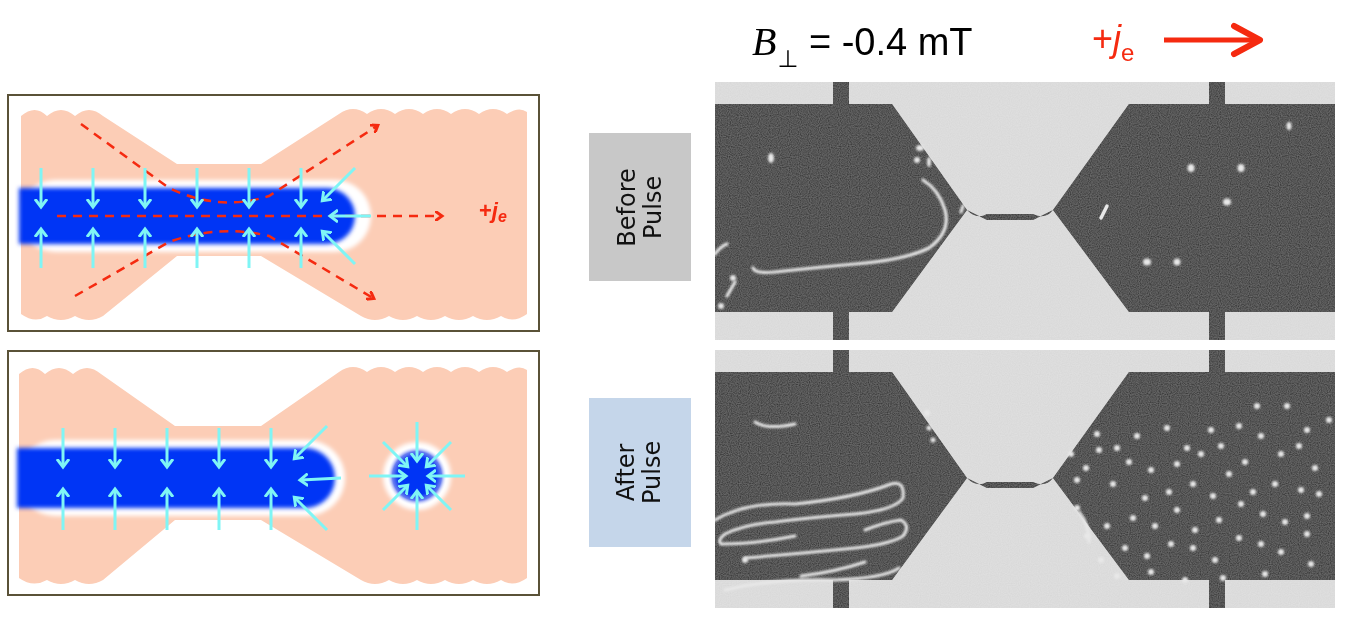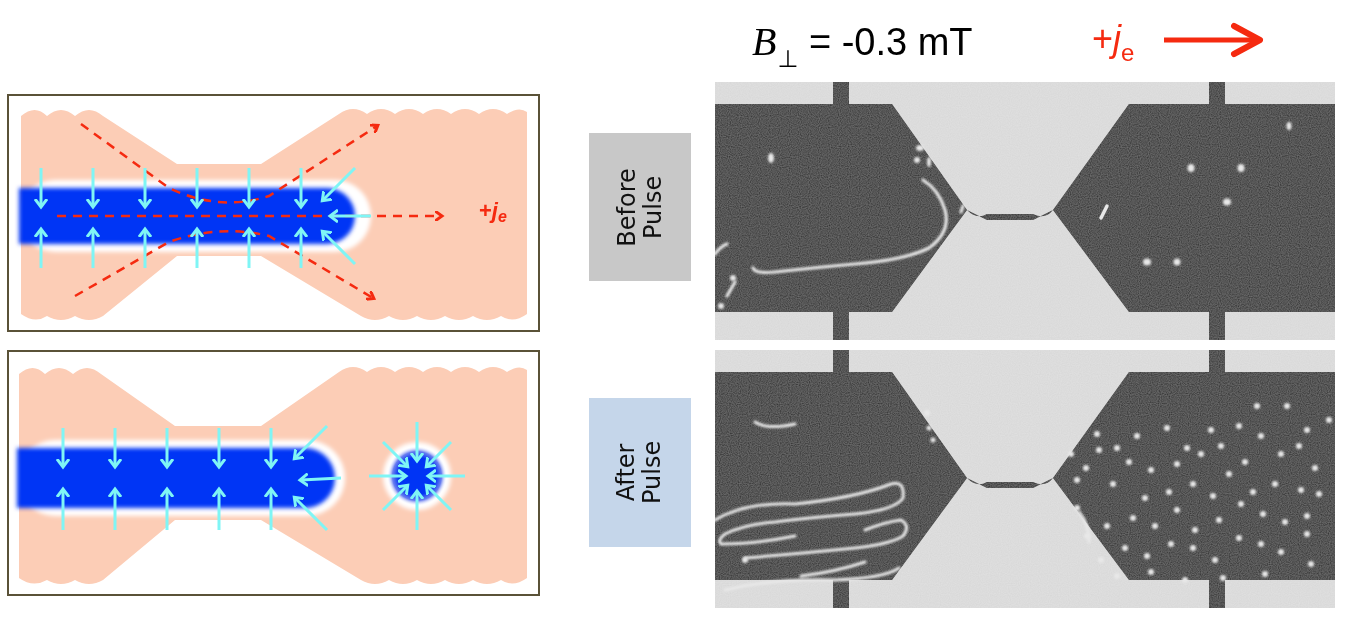--- a/index.html
+++ b/index.html
@@ -13,21 +13,21 @@
   .header-current .j { font-style:italic; }
   .header-current .sub { font-size:24px; position:relative; top:10px; }
   .label-box { position:absolute; width:102px; display:flex; align-items:center; justify-content:center; }
   .label-text { transform:rotate(-90deg); font-family:"DejaVu Sans", sans-serif; font-size:24px; line-height:1.1; text-align:center; color:#111; white-space:nowrap; }
   .micro { position:absolute; }
 </style>
 </head>
 <body>
 
 <div class="header-field">
-  <span class="sym">B</span><span class="sub">⊥</span><span> = -0.3 mT</span>
+  <span class="sym">B</span><span class="sub">⊥</span><span> = -0.4 mT</span>
 </div>
 <div class="header-current">
   <span>+</span><span class="j">j</span><span class="sub">e</span>
 </div>
 <svg class="abs" style="left:1160px;top:22px" width="110" height="36">
   <line x1="4" y1="18" x2="96" y2="18" stroke="#f52a10" stroke-width="5"></line>
   <polyline points="74,4 100,18 74,32" fill="none" stroke="#f52a10" stroke-width="6" stroke-linejoin="round" stroke-linecap="round"></polyline>
 </svg>
 
 <div class="panel-box" style="left:7px;top:94px;width:533px;height:238px">

